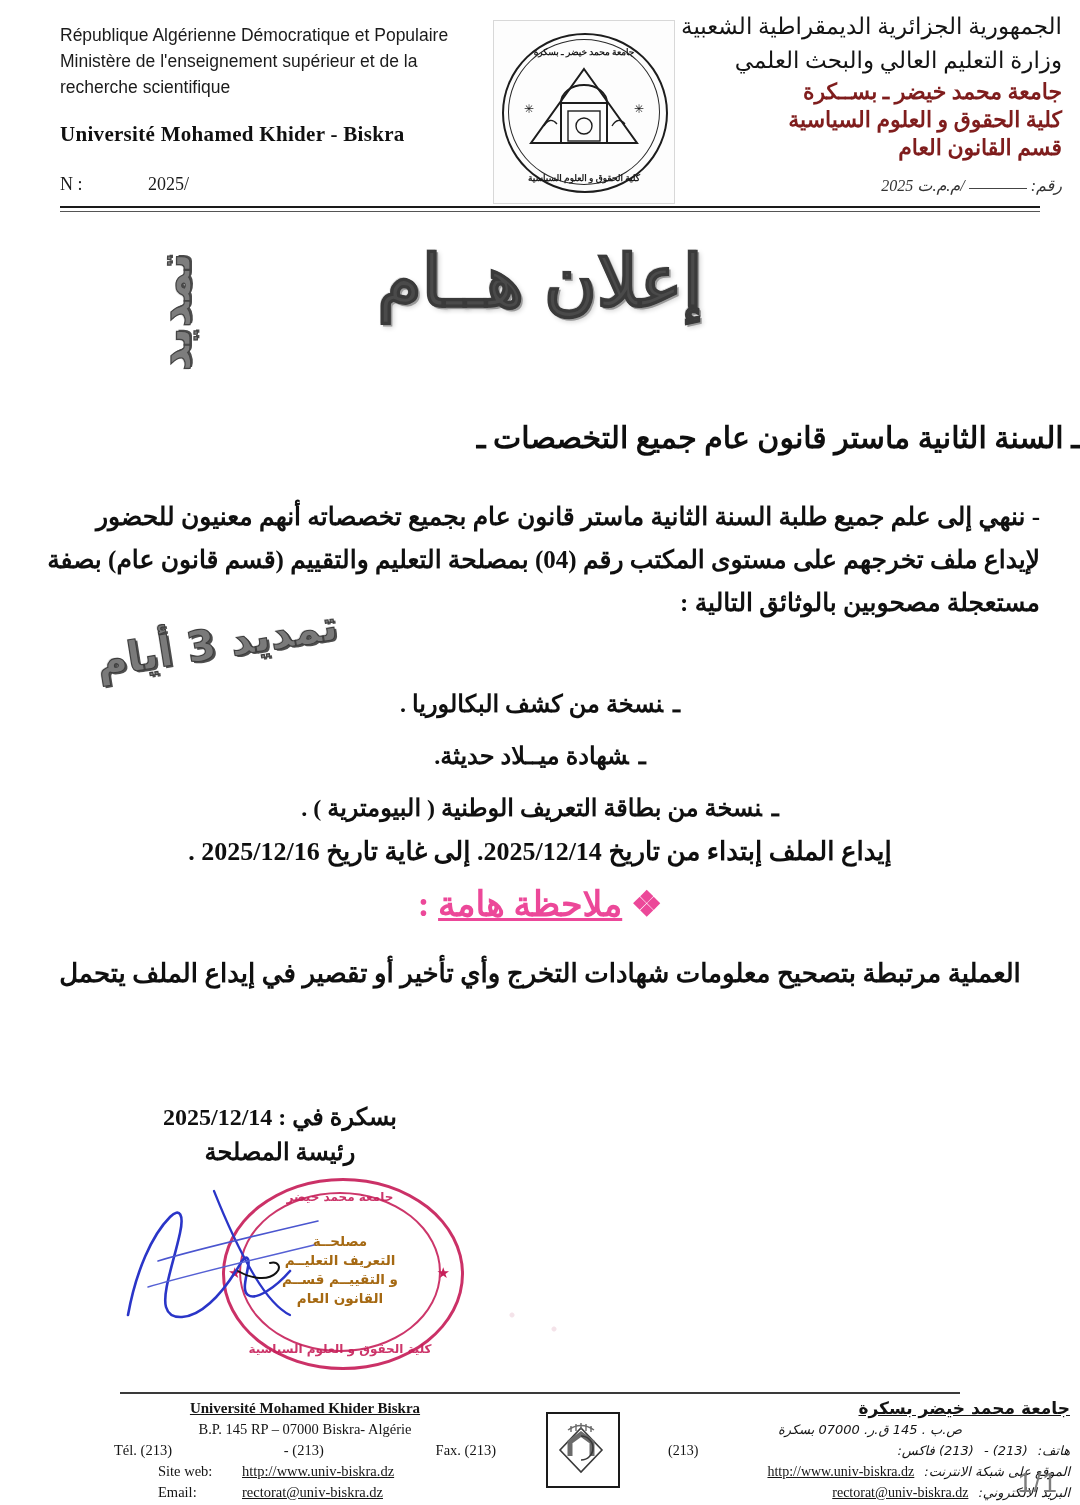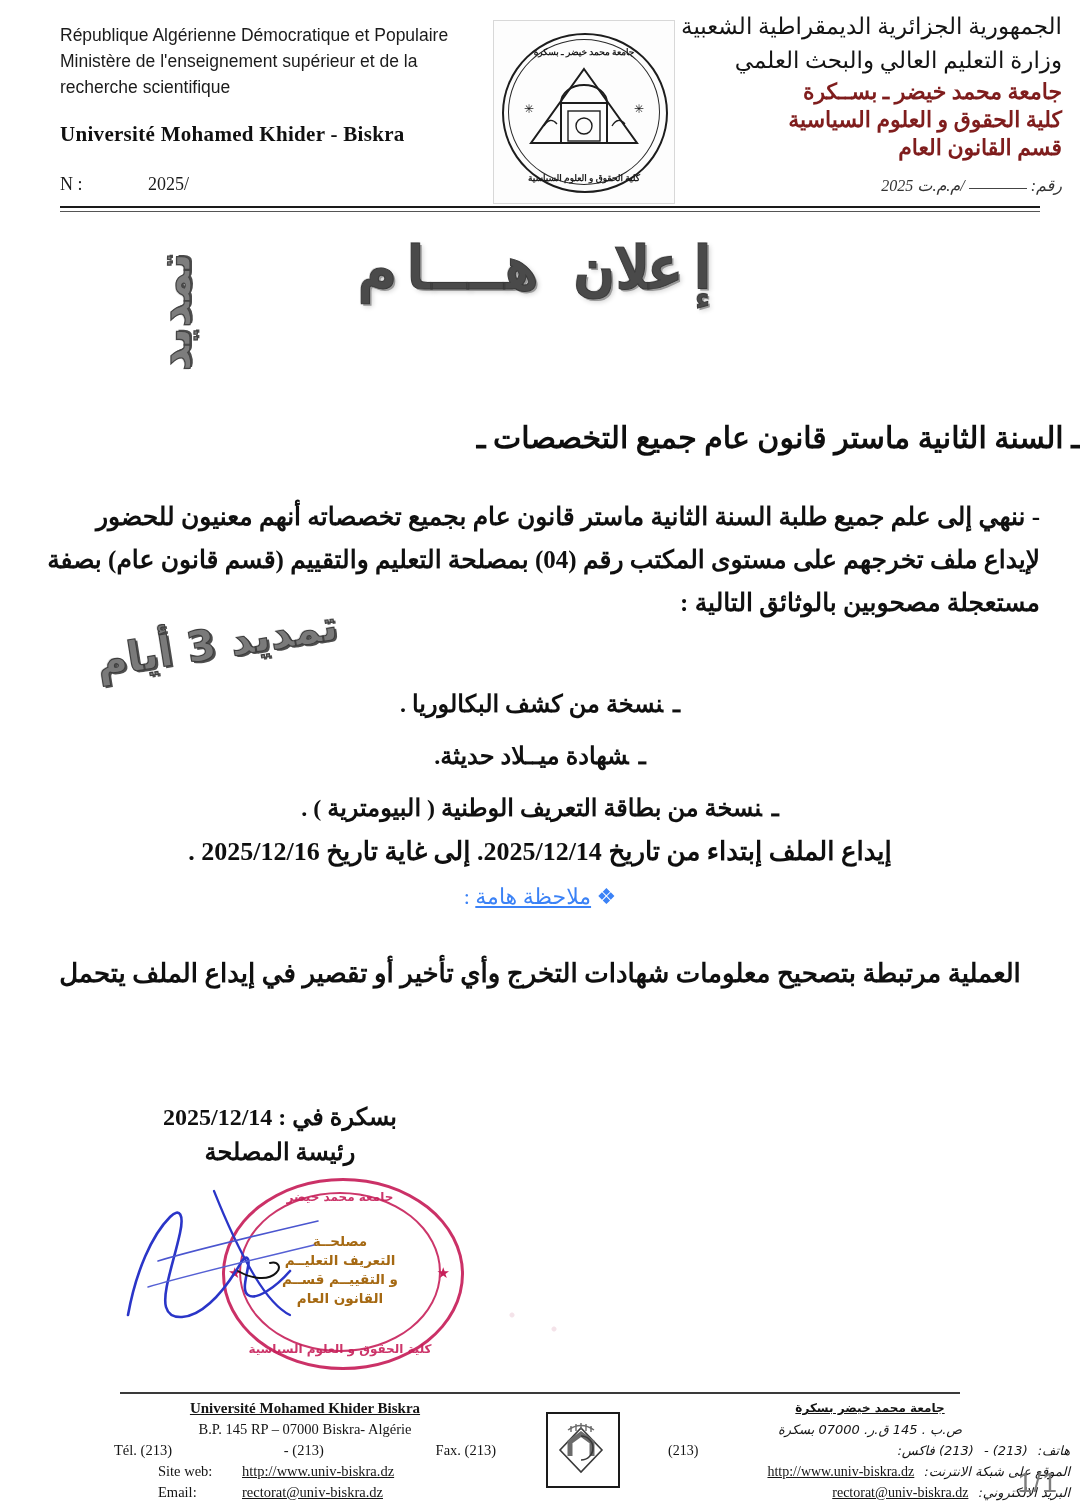--- a/index.html
+++ b/index.html
@@ -139,22 +139,22 @@
   .title-wrap {
     position: absolute;
     top: 236px;
     left: 0;
     width: 1080px;
     text-align: center;
   }
   .main-title {
     display: inline-block;
     direction: rtl;
-    font-family: Liberation Mono, monospace;
-    font-size: 60px;
+    font-family: Liberation Sans, sans-serif;
+    font-size: 72px;
     font-weight: bold;
     letter-spacing: 3px;
     color: #4a4a4a;
     text-shadow:
       2px 2px 0 #9a9a9a,
       -1px -1px 0 #d8d8d8,
       3px 3px 5px rgba(0,0,0,0.18);
     line-height: 1.25;
     -webkit-text-stroke: 1px #3a3a3a;
   }
@@ -254,23 +254,23 @@
     font-weight: bold;
     color: #0f0f0f;
   }
   .note-head {
     position: absolute;
     top: 884px;
     right: 40px;
     width: 1000px;
     direction: rtl;
     text-align: center;
-    font-size: 22px;
-    font-weight: normal;
-    color: #3b82f6;
+    font-size: 35px;
+    font-weight: bold;
+    color: #ec4899;
   }
   .note-head .uline { text-decoration: underline; }
 
   .note-body {
     position: absolute;
     top: 950px;
     right: 40px;
     width: 1000px;
     direction: rtl;
     text-align: justify;
@@ -410,21 +410,21 @@
     right: 10px;
     top: 1398px;
     width: 400px;
     direction: rtl;
     text-align: center;
     font-family: "DejaVu Sans", sans-serif;
     font-size: 13px;
     line-height: 21px;
     color: #141414;
   }
-  .foot-ar .aname { font-weight: bold; text-decoration: underline; font-size: 12px; }
+  .foot-ar .aname { font-weight: bold; text-decoration: underline; font-size: 17px; text-align: right; }
   .foot-ar .abp { font-style: italic; }
   .foot-ar .arow { display: flex; justify-content: flex-start; gap: 10px; font-style: italic; }
   .foot-ar .akv { display: flex; justify-content: flex-start; gap: 10px; }
   .foot-ar .akv .k { font-style: italic; }
   .foot-ar .akv .v { text-decoration: underline; direction: ltr; font-family: "Liberation Serif", serif; font-size: 14px; }
 
   .foot-tel-left {
     position: absolute;
     left: 668px;
     top: 1443px;

